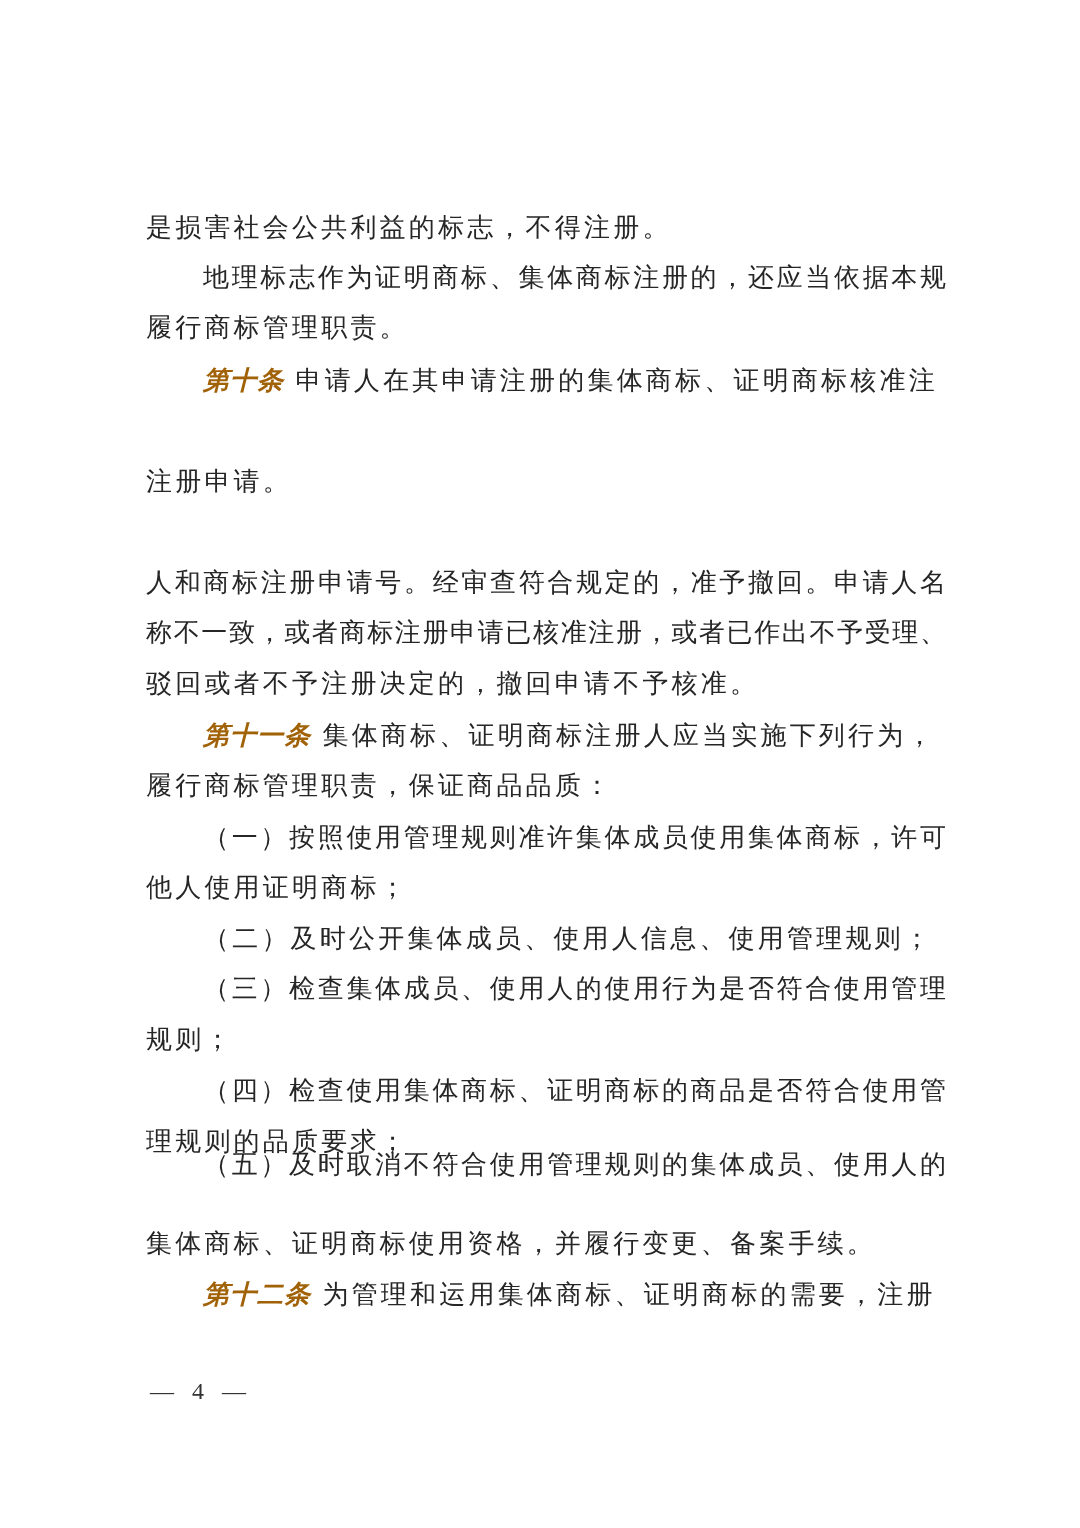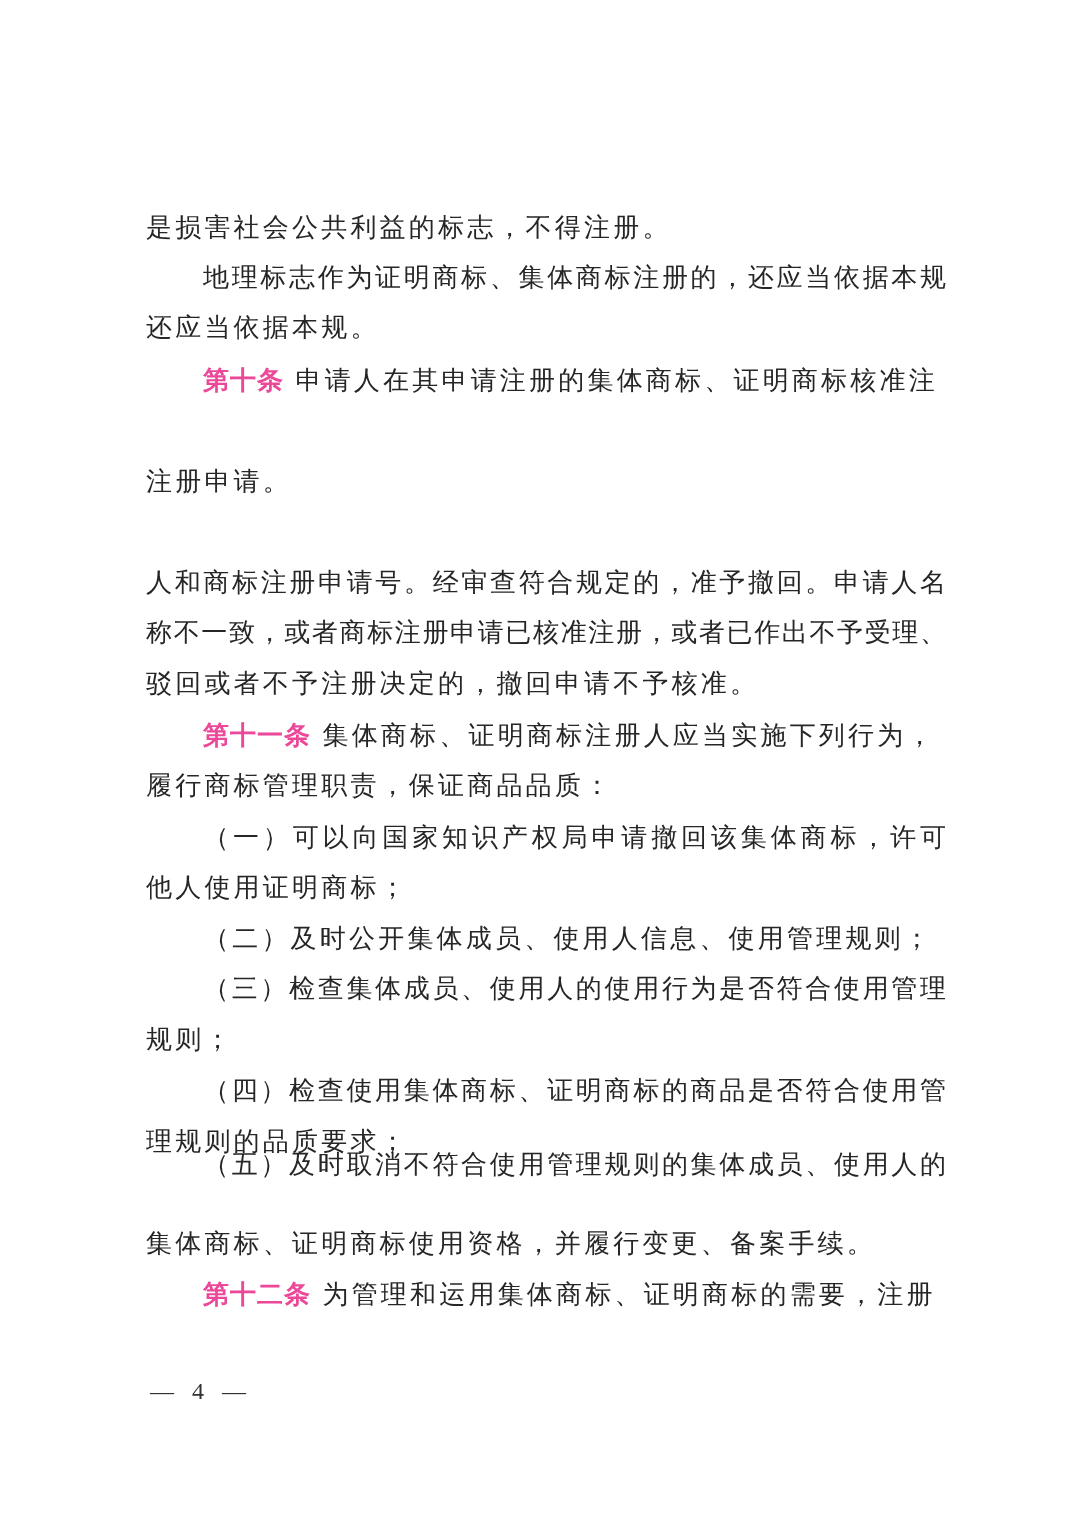--- a/index.html
+++ b/index.html
@@ -2,45 +2,45 @@
 <html><head>
 <meta charset="utf-8">
 <style>
   html, body { margin:0; padding:0; background:#ffffff; }
   body { width:1080px; height:1528px; position:relative; overflow:hidden;
          font-family:"DejaVu Serif", "Liberation Serif", serif; color:#222; }
   .page { position:absolute; left:0; top:0; width:1080px; height:1528px; }
   .line { position:absolute; left:146px; width:800px; font-size:26px; line-height:34px;
           white-space:nowrap; letter-spacing:3.2px; color:#262626; }
   .indent { left:203px; width:743px; }
-  .bold { font-family:"DejaVu Sans", "Liberation Sans", sans-serif; font-weight:bold; letter-spacing:1px; color:#ec4899; }
+  .bold { font-family:"DejaVu Sans", "Liberation Sans", sans-serif; font-weight:bold; letter-spacing:1px; color:#a16207;font-style:italic; }
   .justify { text-align:justify; text-align-last:justify; letter-spacing:0; }
   .pagenum { position:absolute; left:150px; top:1374px; font-size:24px; line-height:34px;
              font-family:"Liberation Serif", serif; color:#333; letter-spacing:6px; }
 </style>
 </head>
 <body>
 
 <div class="page">
 
   <div class="line" style="top:210px"><span>是损害社会公共利益的标志，不得注册。</span></div>
   <div class="line indent justify" style="top:260px"><span>地理标志作为证明商标、集体商标注册的，还应当依据本规</span></div>
-  <div class="line" style="top:310px"><span>还应当依据本规。</span></div>
+  <div class="line" style="top:310px"><span>履行商标管理职责。</span></div>
 
   <div class="line indent" style="top:363px"><span class="bold">第十条</span>&nbsp;<span>申请人在其申请注册的集体商标、证明商标核准注</span></div>
   <div class="line" style="top:464px"><span>注册申请。</span></div>
 
   <div class="line justify" style="top:565px"><span>人和商标注册申请号。经审查符合规定的，准予撤回。申请人名</span></div>
   <div class="line justify" style="top:615px"><span>称不一致，或者商标注册申请已核准注册，或者已作出不予受理、</span></div>
   <div class="line" style="top:666px"><span>驳回或者不予注册决定的，撤回申请不予核准。</span></div>
 
   <div class="line" style="top:768px"><span>履行商标管理职责，保证商品品质：</span></div>
   <div class="line indent" style="top:718px"><span class="bold">第十一条</span>&nbsp;<span>集体商标、证明商标注册人应当实施下列行为，</span></div>
 
-  <div class="line indent justify" style="top:820px"><span>（一）可以向国家知识产权局申请撤回该集体商标，许可</span></div>
+  <div class="line indent justify" style="top:820px"><span>（一）按照使用管理规则准许集体成员使用集体商标，许可</span></div>
   <div class="line indent" style="top:921px"><span>（二）及时公开集体成员、使用人信息、使用管理规则；</span></div>
   <div class="line" style="top:870px"><span>他人使用证明商标；</span></div>
   <div class="line indent justify" style="top:971px"><span>（三）检查集体成员、使用人的使用行为是否符合使用管理</span></div>
   <div class="line" style="top:1022px"><span>规则；</span></div>
   <div class="line" style="top:1124px"><span>理规则的品质要求；</span></div>
   <div class="line indent justify" style="top:1073px"><span>（四）检查使用集体商标、证明商标的商品是否符合使用管</span></div>
   <div class="line indent justify" style="top:1147px"><span>（五）及时取消不符合使用管理规则的集体成员、使用人的</span></div>
   <div class="line" style="top:1226px"><span>集体商标、证明商标使用资格，并履行变更、备案手续。</span></div>
 
   <div class="line indent" style="top:1277px"><span class="bold">第十二条</span>&nbsp;<span>为管理和运用集体商标、证明商标的需要，注册</span></div>

